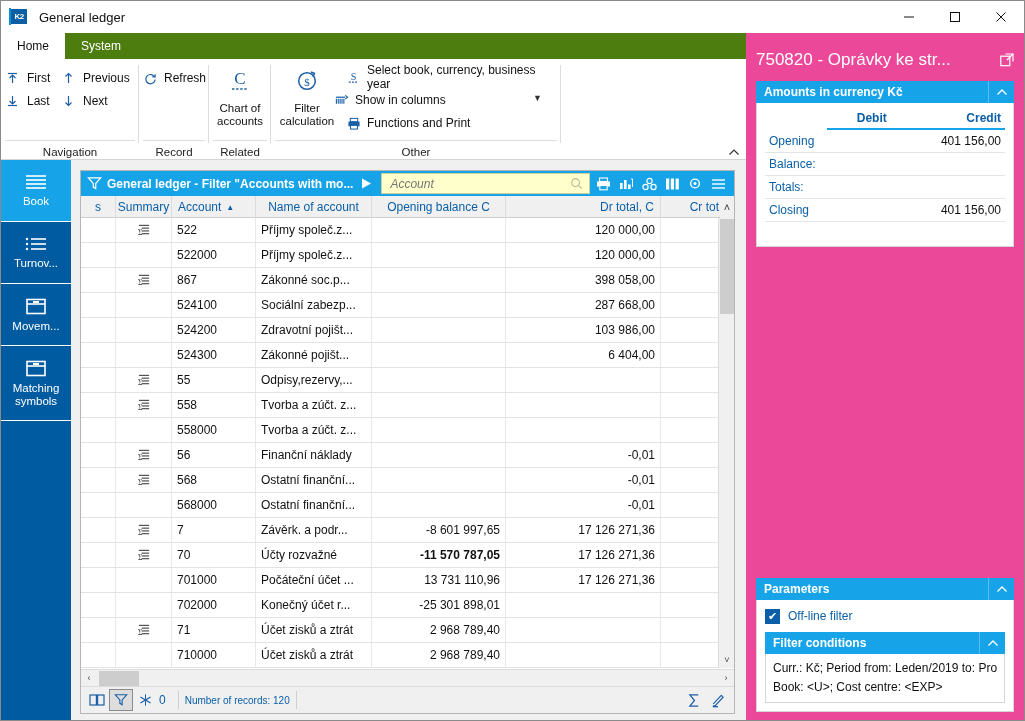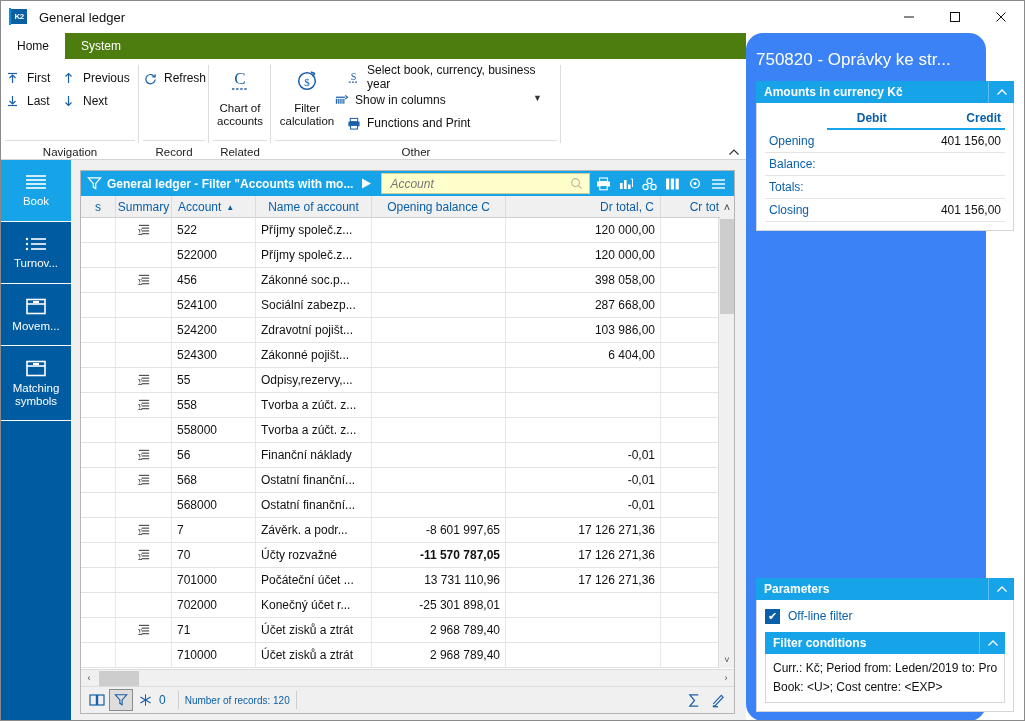--- a/index.html
+++ b/index.html
@@ -88,30 +88,30 @@
 
   .statusbar { position:absolute; left:0; bottom:0; width:653px; height:27px; background:#f0f0f0; border-top:1px solid #dcdcdc; display:flex; align-items:center; padding:0 4px; }
   .sb-ic { width:24px; height:22px; display:flex; align-items:center; justify-content:center; color:#1a5fa8; }
   .sb-ic.boxed { border:1px solid #8a8a8a; background:#ddd; }
   .sb-zero { font-size:12px; color:#0a5fa8; margin:0 6px 0 2px; }
   .sb-div { width:1px; height:18px; background:#cfcfcf; margin:0 6px; }
   .sb-text { font-size:10px; color:#0a5fa8; }
   .sb-right { margin-left:auto; display:flex; align-items:center; }
 
   
-  .rightpanel { position:absolute; left:745px; top:32px; width:240px; height:688px; background:#3b82f6;border-radius:17px; }
+  .rightpanel { position:absolute; left:745px; top:32px; width:278px; height:688px; background:#ec4899; }
   .rp-titlebar { position:absolute; left:10px; top:8px; width:258px; height:38px; display:flex; align-items:center; }
   .rp-title { color:#fff; font-size:17px; white-space:nowrap; overflow:hidden; }
   .rp-expand { margin-left:auto; color:#fff; }
 
   .sect-head { height:22px; background:#17a3e8; display:flex; align-items:center; padding-left:8px; color:#fff; font-weight:bold; font-size:12px; }
   .sect-head .chev { margin-left:auto; width:26px; display:flex; align-items:center; justify-content:center; color:#fff; font-size:11px; border-left:1px solid #59c0f0; height:22px; }
 
   .amounts-block { position:absolute; left:10px; top:48px; width:258px; }
-  .amt-body { background:#fff; padding:6px 8px 8px 8px; border:1px solid #d6d6d6; border-top:0; }
+  .amt-body { background:#fff; padding:6px 8px 24px 8px; border:1px solid #d6d6d6; border-top:0; }
   .amt-table { width:100%; border-collapse:collapse; }
   .amt-table th { font-size:12px; color:#0a5fa8; text-align:right; padding:2px 4px 3px 4px; border-bottom:2px solid #17a3e8; }
   .amt-table th.blank { border-bottom:0; }
   .amt-table td { font-size:12px; padding:4px 4px; border-bottom:1px solid #e4e4e4; height:19px; }
   .amt-table td.lbl { color:#0a5fa8; width:62px; }
   .amt-table td.val { text-align:right; color:#111; }
 
   .params-block { position:absolute; left:10px; top:545px; width:258px; }
   .params-body { background:#fff; border:1px solid #d6d6d6; border-top:0; padding:6px 8px 8px 8px; }
   .chkrow { display:flex; align-items:center; height:20px; }
@@ -469,21 +469,21 @@
               <svg width="14" height="14" viewBox="0 0 15 15">
                 <g stroke="#333" stroke-width="1.1">
                   <line x1="2" y1="2.5" x2="13" y2="2.5"></line>
                   <line x1="5" y1="5.5" x2="13" y2="5.5"></line>
                   <line x1="5" y1="8.5" x2="13" y2="8.5"></line>
                   <line x1="5" y1="11.5" x2="13" y2="11.5"></line>
                 </g>
                 <text x="1.2" y="12.5" font-family="Liberation Serif, serif" font-size="8" fill="#333">Σ</text>
               </svg>
             </div>
-            <div class="cell" style="width: 84px;">456</div>
+            <div class="cell" style="width: 84px;">867</div>
             <div class="cell" style="width: 116px;">Zákonné soc.p...</div>
             <div class="cell num" style="width: 134px;"></div>
             <div class="cell num" style="width: 155px;">398 058,00</div>
             <div class="cell num" style="width: 65px;"></div>
           </div>
           <div class="row">
             <div class="cell" style="width: 35px;"></div>
             <div class="cell ctr" style="width: 56px;"></div>
             <div class="cell" style="width: 84px;">524100</div>
             <div class="cell" style="width: 116px;">Sociální zabezp...</div>

